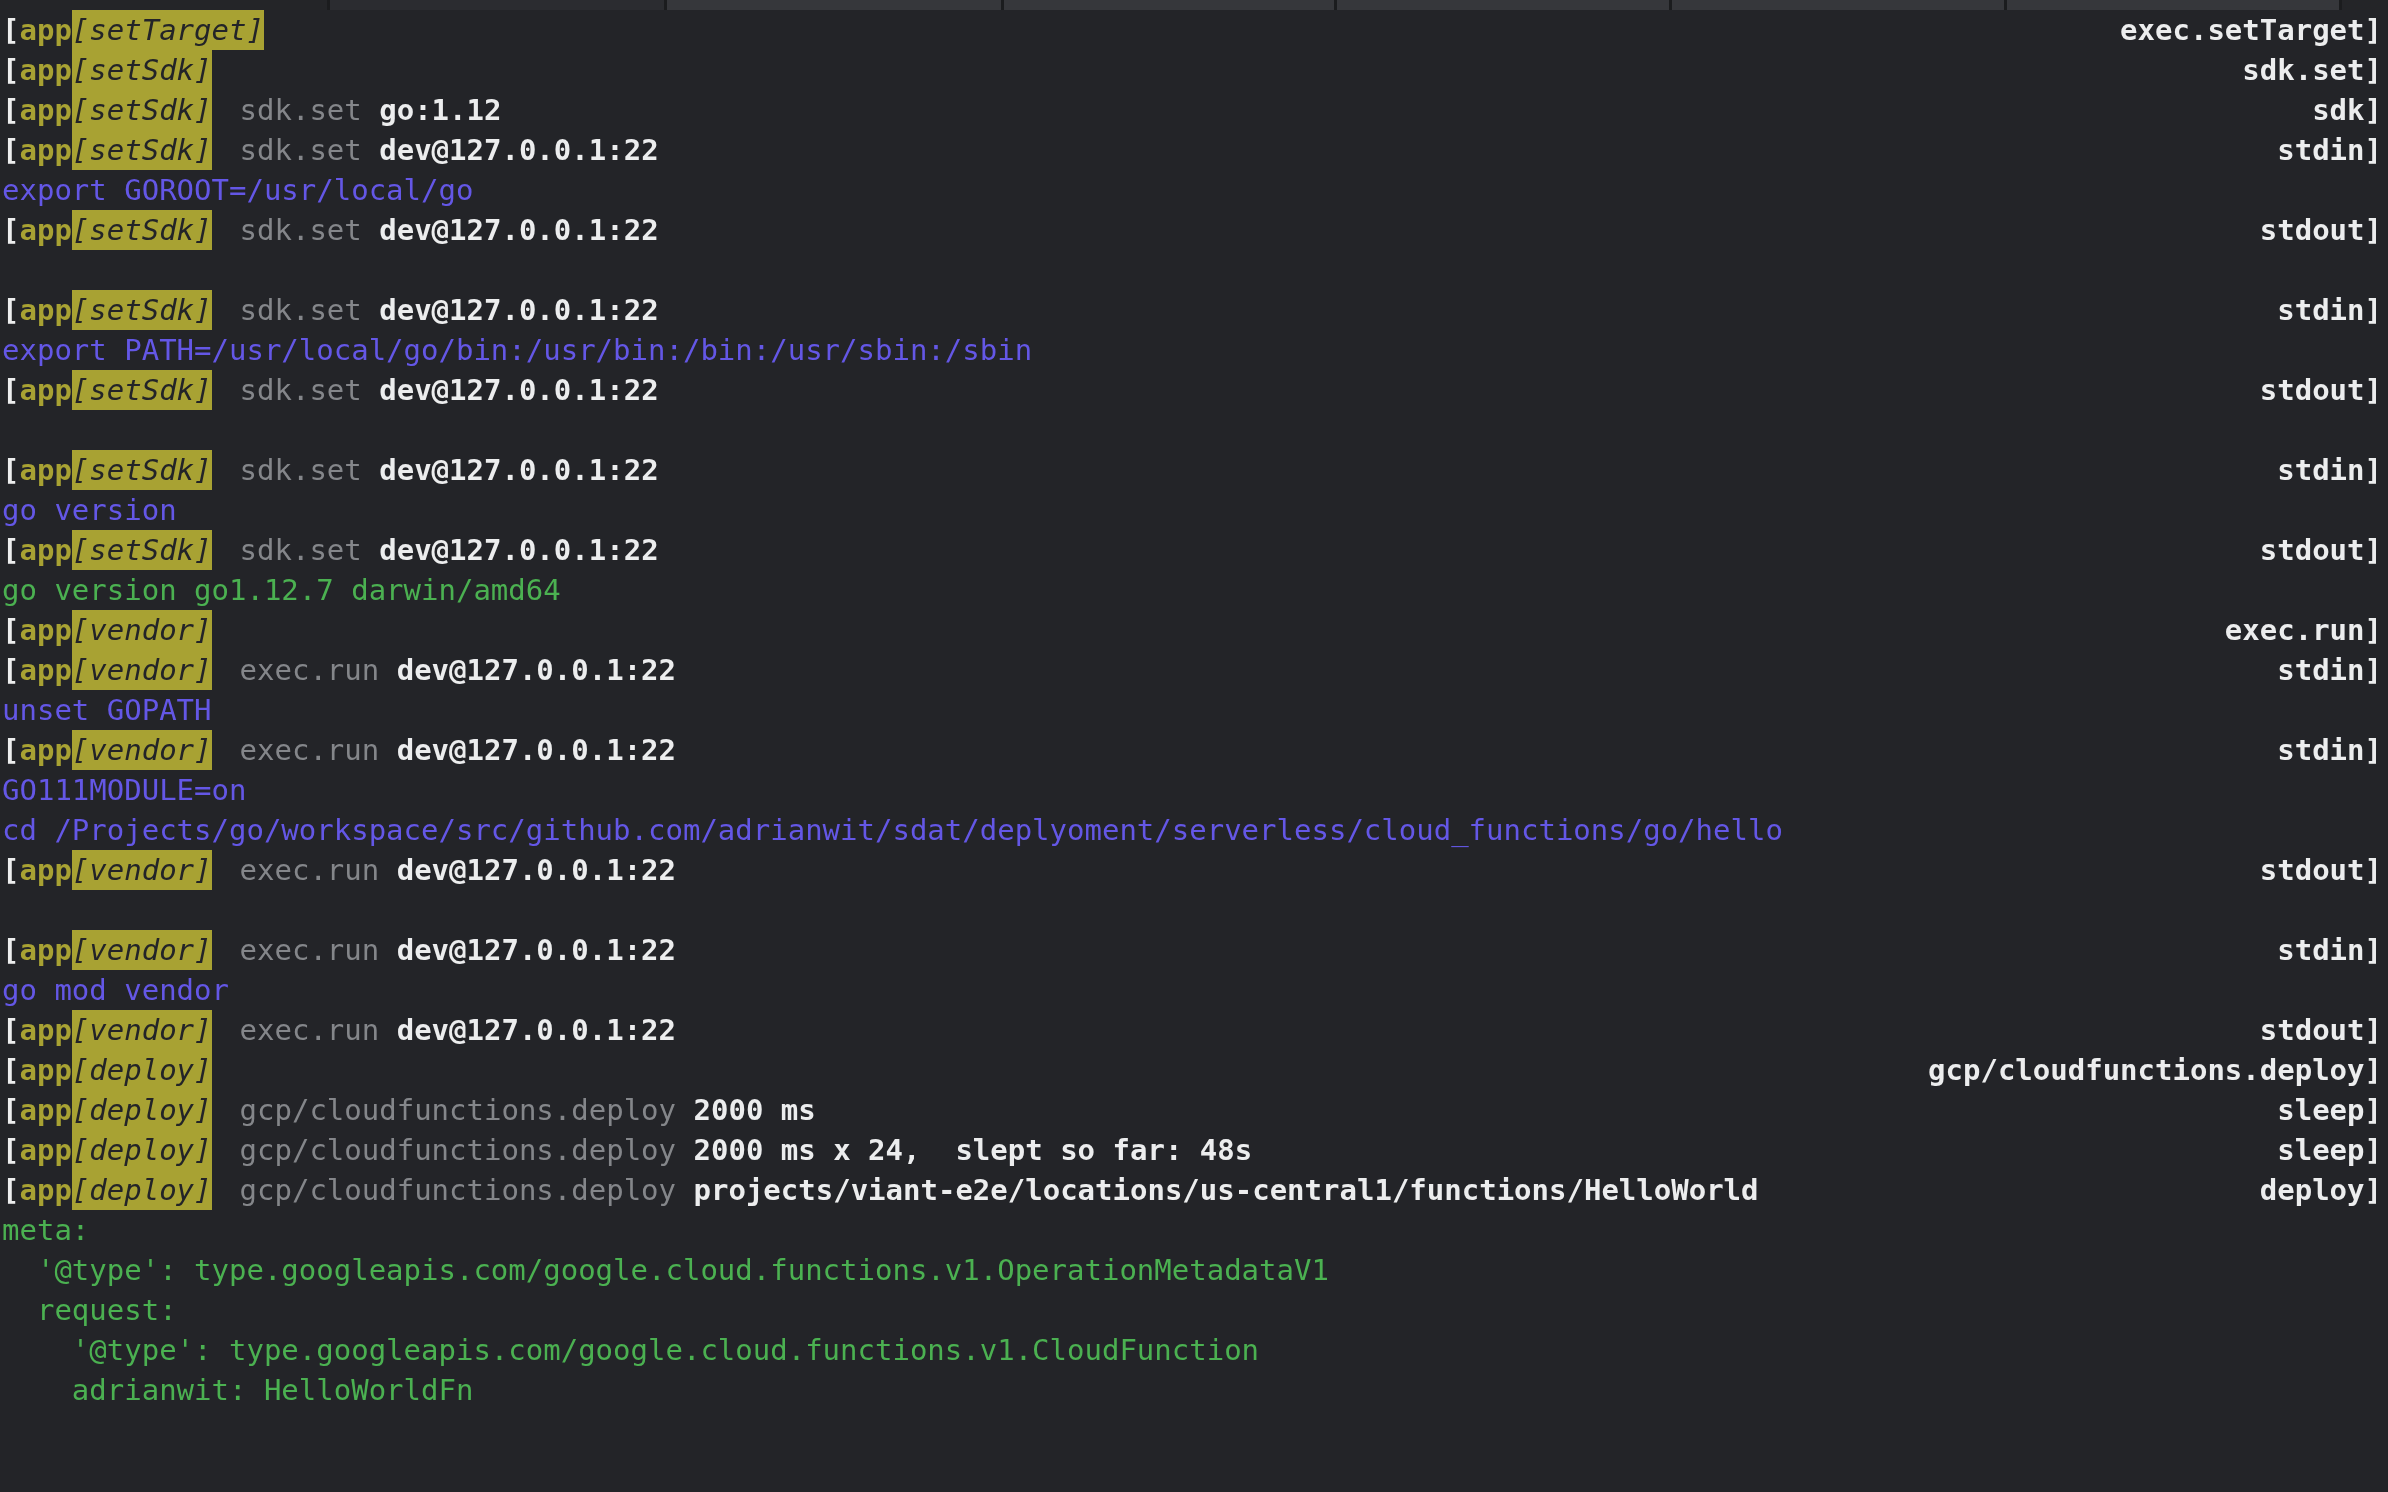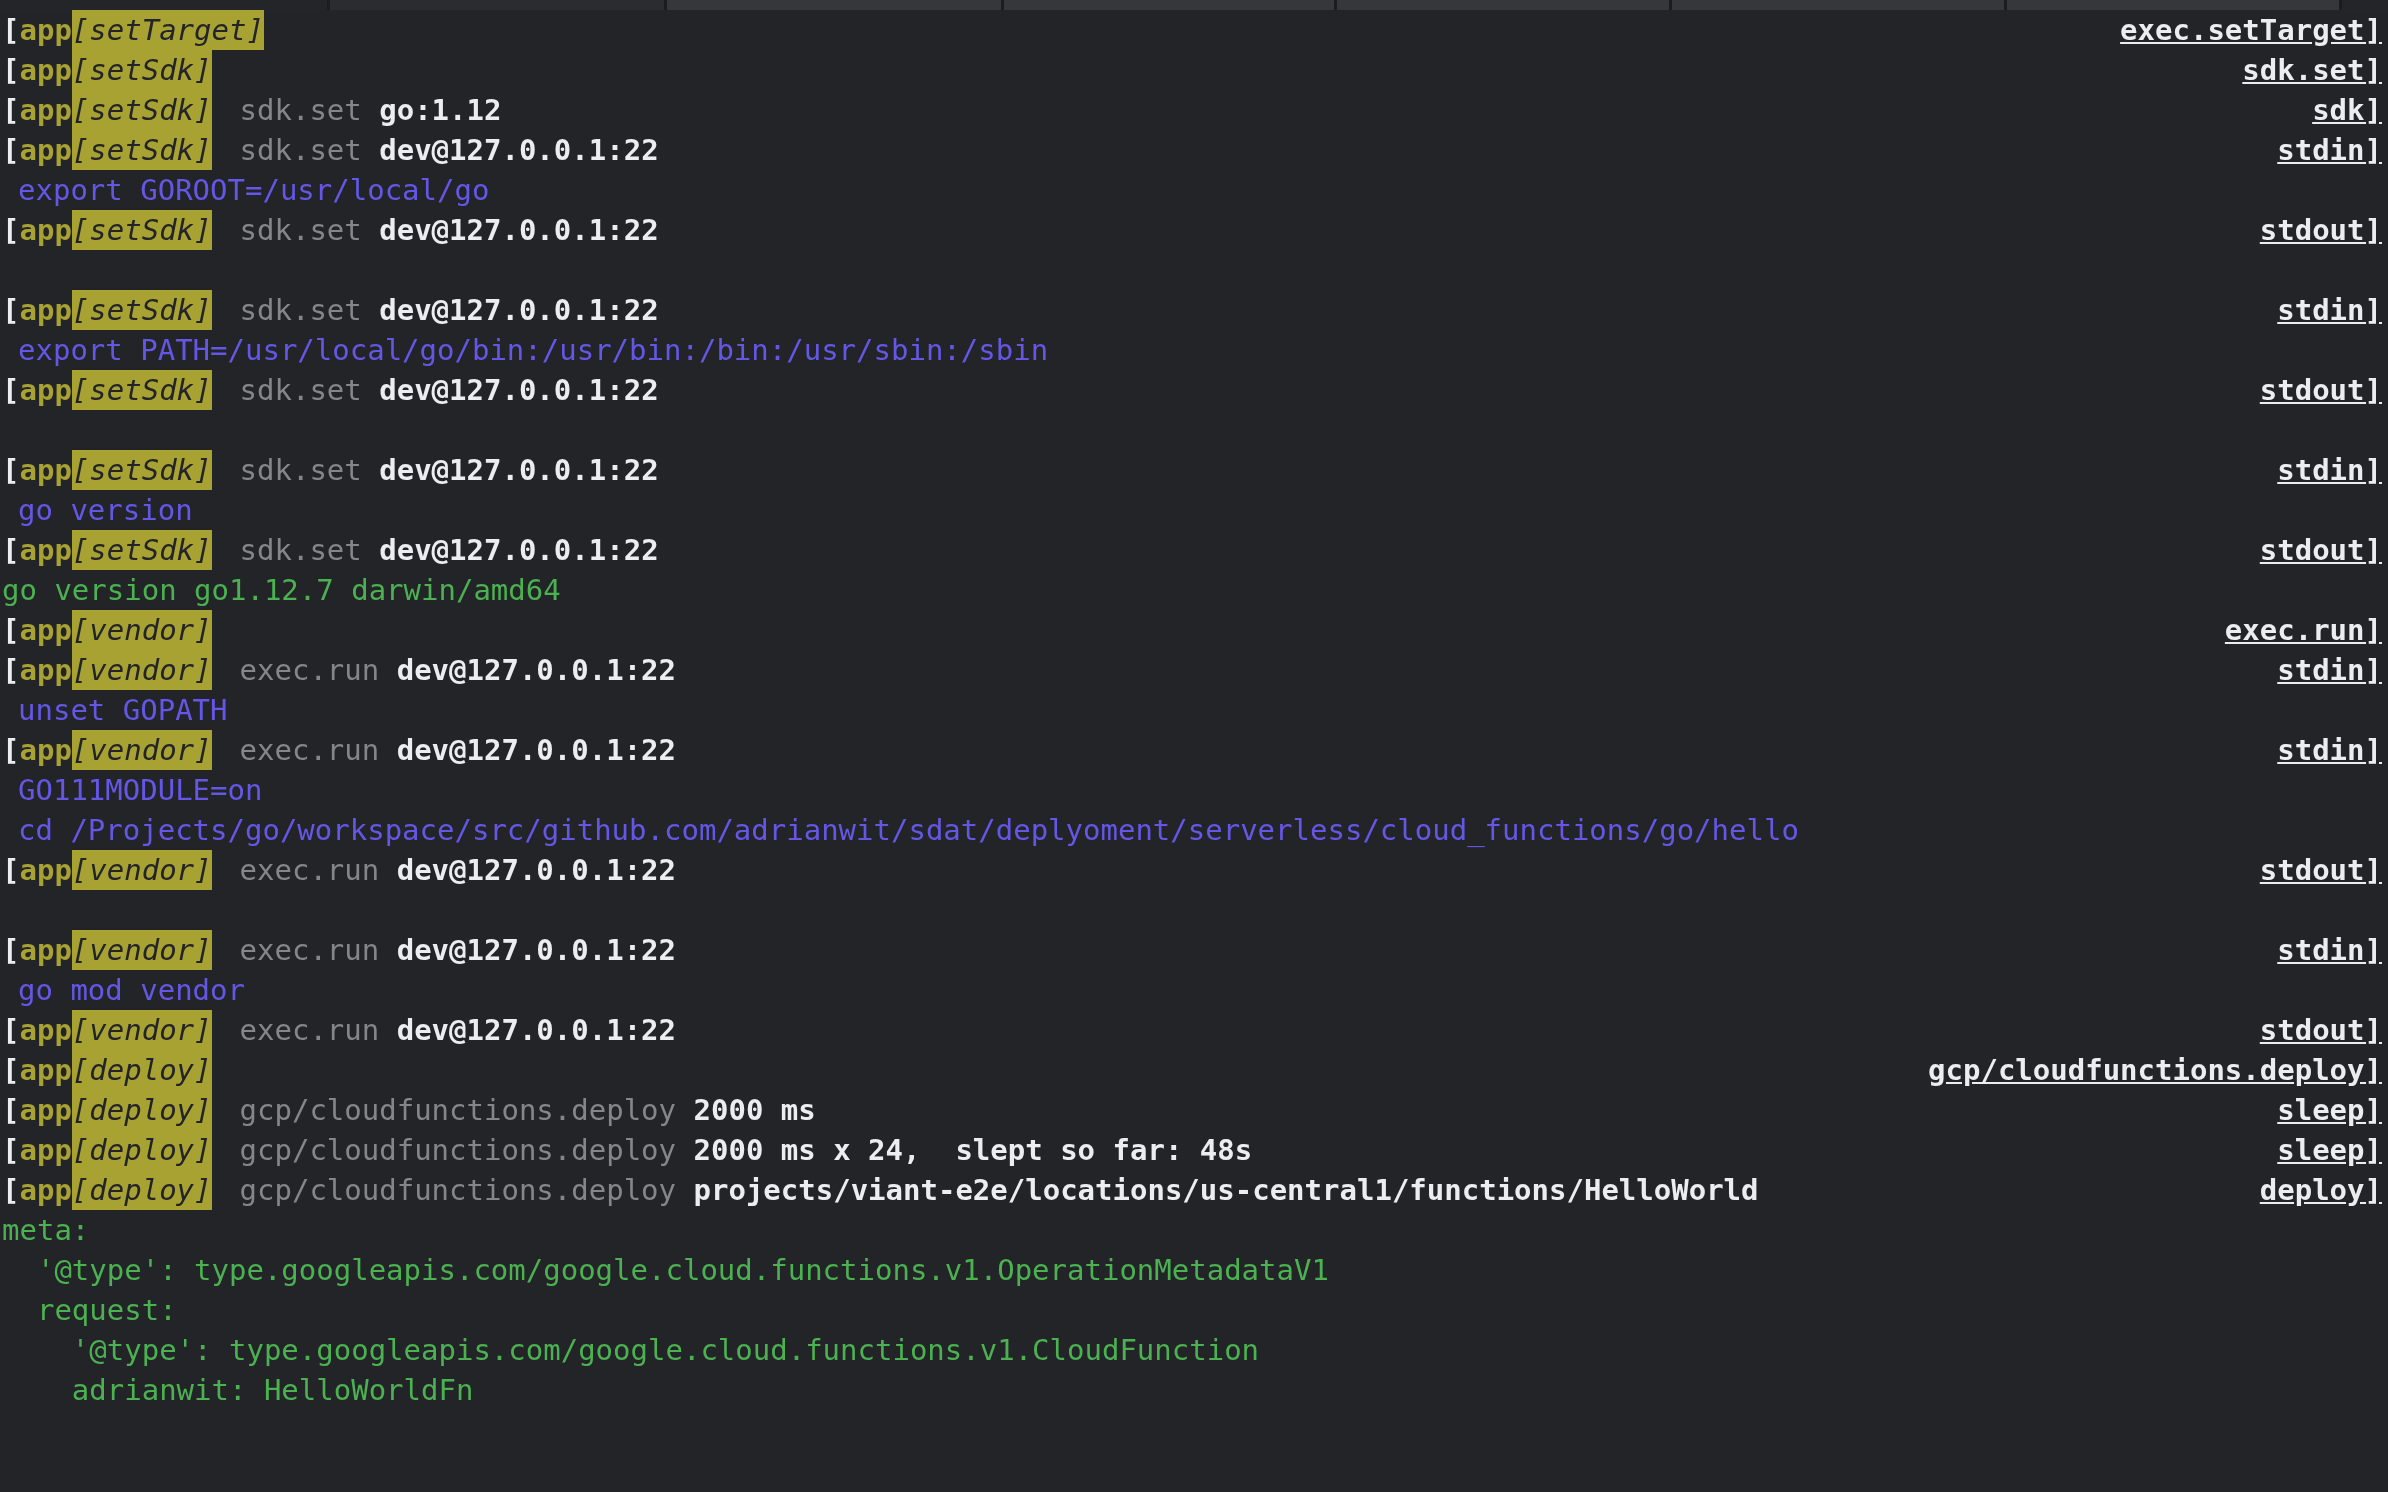--- a/index.html
+++ b/index.html
@@ -47,27 +47,26 @@
   }
   .seg{
     height:40px;
     line-height:40px;
     white-space:pre;
   }
   .sg-bright{color:var(--c-bright);font-weight:700;}
   .sg-tag{color:var(--c-accent);font-weight:700;}
   .sg-taghl{color:var(--c-bg);background:var(--c-accent);font-style:italic;}
   .sg-muted{color:var(--c-muted);padding-left:28px;}
-  .sg-command{color:var(--c-command);margin-left:16px;}
+  .sg-command{color:var(--c-command);}
   .sg-output{color:var(--c-output);}
   .right{
     margin-left:auto;
     color:var(--c-bright);
     font-weight:700;
-    text-decoration:underline;
   }
 </style>
 </head>
 <body>
 
 <div class="tab-strip">
   <div class="ts d1" style="width:330px"></div>
   <div class="ts d2" style="width:337px"></div>
   <div class="ts" style="width:337px"></div>
   <div class="ts" style="width:333px"></div>

